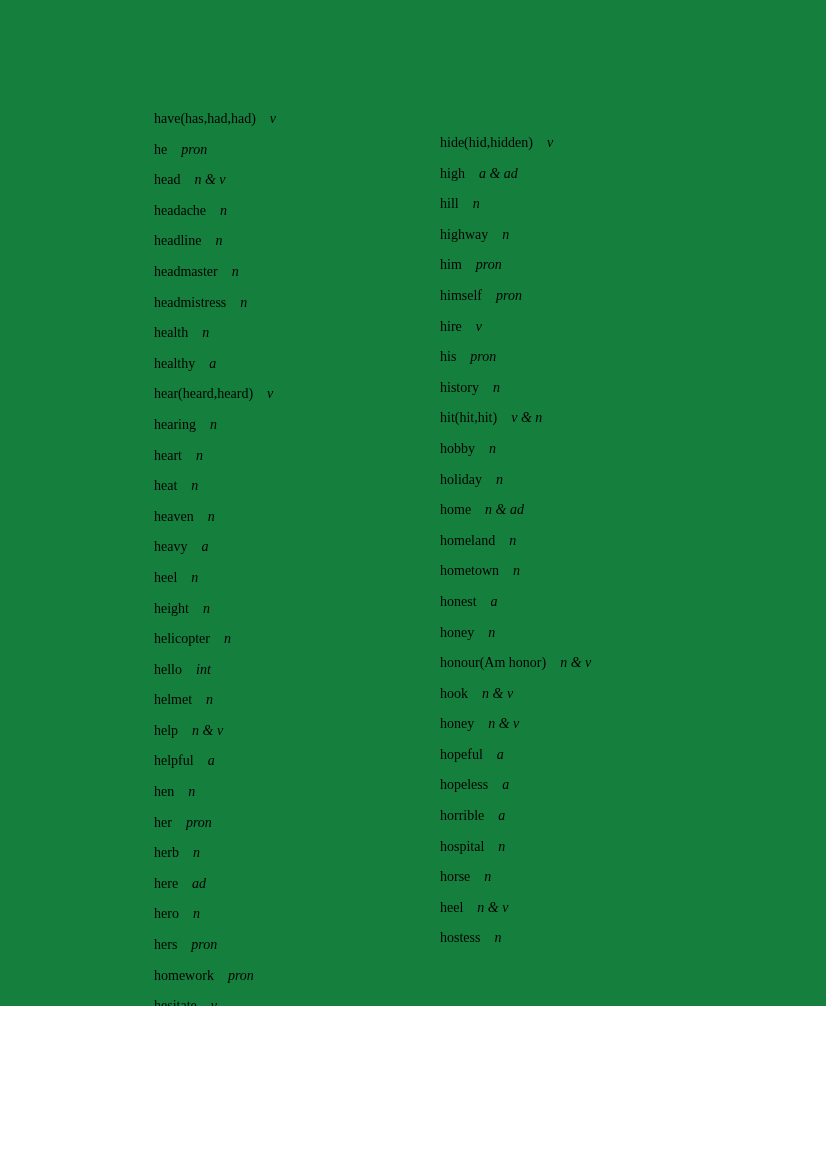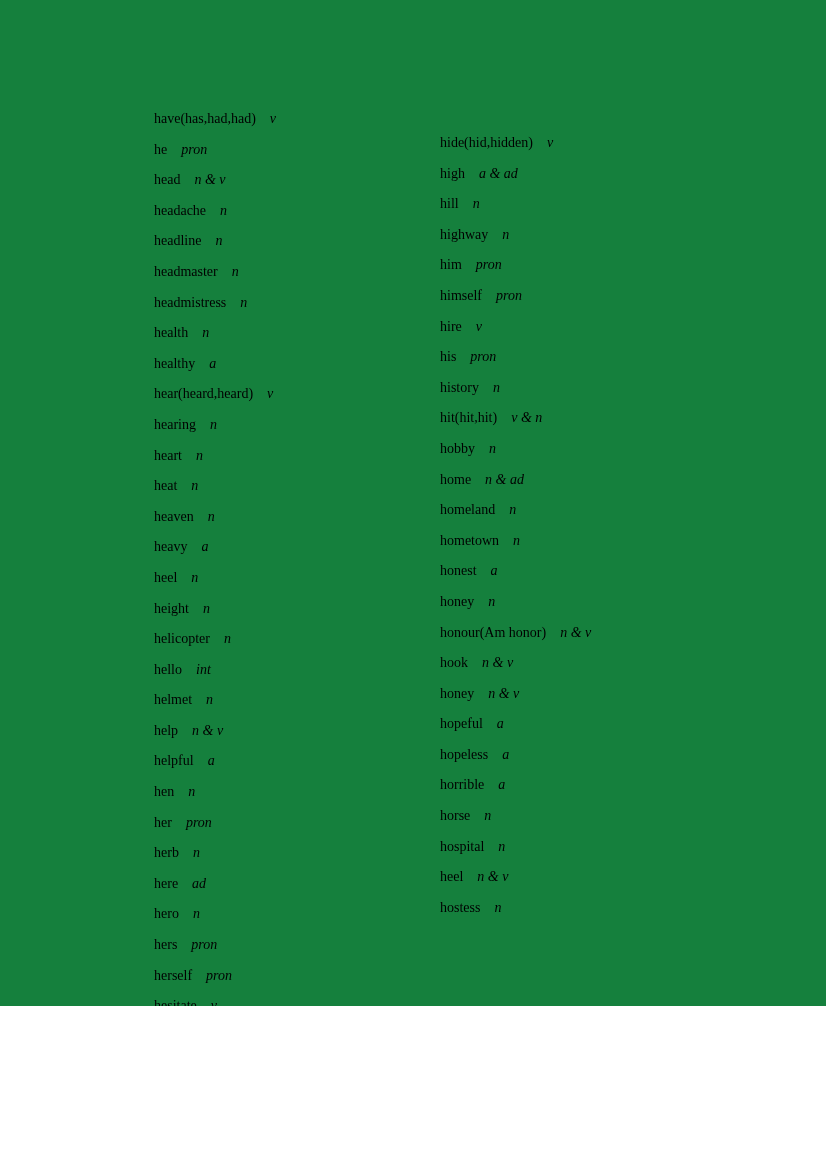--- a/index.html
+++ b/index.html
@@ -73,46 +73,47 @@
       <div class="entry"><span class="word">hello</span><span class="pos">int</span></div>
       <div class="entry"><span class="word">helmet</span><span class="pos">n</span></div>
       <div class="entry"><span class="word">help</span><span class="pos">n &amp; v</span></div>
       <div class="entry"><span class="word">helpful</span><span class="pos">a</span></div>
       <div class="entry"><span class="word">hen</span><span class="pos">n</span></div>
       <div class="entry"><span class="word">her</span><span class="pos">pron</span></div>
       <div class="entry"><span class="word">herb</span><span class="pos">n</span></div>
       <div class="entry"><span class="word">here</span><span class="pos">ad</span></div>
       <div class="entry"><span class="word">hero</span><span class="pos">n</span></div>
       <div class="entry"><span class="word">hers</span><span class="pos">pron</span></div>
-      <div class="entry"><span class="word">herself</span><span class="pos">pron</span></div>
+      <div class="entry"><span class="word">homework</span><span class="pos">pron</span></div>
       <div class="entry"><span class="word">hesitate</span><span class="pos">v</span></div>
       <div class="entry"><span class="word">hi</span><span class="pos">int</span></div>
     </div>
   <div class="column col-right">
       <div class="entry"><span class="word">hide(hid,hidden)</span><span class="pos">v</span></div>
       <div class="entry"><span class="word">high</span><span class="pos">a &amp; ad</span></div>
       <div class="entry"><span class="word">hill</span><span class="pos">n</span></div>
       <div class="entry"><span class="word">highway</span><span class="pos">n</span></div>
       <div class="entry"><span class="word">him</span><span class="pos">pron</span></div>
       <div class="entry"><span class="word">himself</span><span class="pos">pron</span></div>
       <div class="entry"><span class="word">hire</span><span class="pos">v</span></div>
       <div class="entry"><span class="word">his</span><span class="pos">pron</span></div>
       <div class="entry"><span class="word">history</span><span class="pos">n</span></div>
       <div class="entry"><span class="word">hit(hit,hit)</span><span class="pos">v &amp; n</span></div>
       <div class="entry"><span class="word">hobby</span><span class="pos">n</span></div>
+      <div class="entry"><span class="word">holiday</span><span class="pos">n</span></div>
       <div class="entry"><span class="word">home</span><span class="pos">n &amp; ad</span></div>
       <div class="entry"><span class="word">homeland</span><span class="pos">n</span></div>
       <div class="entry"><span class="word">hometown</span><span class="pos">n</span></div>
       <div class="entry"><span class="word">honest</span><span class="pos">a</span></div>
       <div class="entry"><span class="word">honey</span><span class="pos">n</span></div>
       <div class="entry"><span class="word"><span>honour(</span><span class="am-italic">Am</span><span> honor)</span></span><span class="pos">n &amp; v</span></div>
       <div class="entry"><span class="word">hook</span><span class="pos">n &amp; v</span></div>
       <div class="entry"><span class="word">honey</span><span class="pos">n &amp; v</span></div>
       <div class="entry"><span class="word">hopeful</span><span class="pos">a</span></div>
       <div class="entry"><span class="word">hopeless</span><span class="pos">a</span></div>
       <div class="entry"><span class="word">horrible</span><span class="pos">a</span></div>
+      <div class="entry"><span class="word">hospital</span><span class="pos">n</span></div>
       <div class="entry"><span class="word">horse</span><span class="pos">n</span></div>
-      <div class="entry"><span class="word">hospital</span><span class="pos">n</span></div>
       <div class="entry"><span class="word">heel</span><span class="pos">n &amp; v</span></div>
       <div class="entry"><span class="word">hostess</span><span class="pos">n</span></div>
     </div>
   <div class="page-number">35</div>
 </div>
 
 </body></html>

